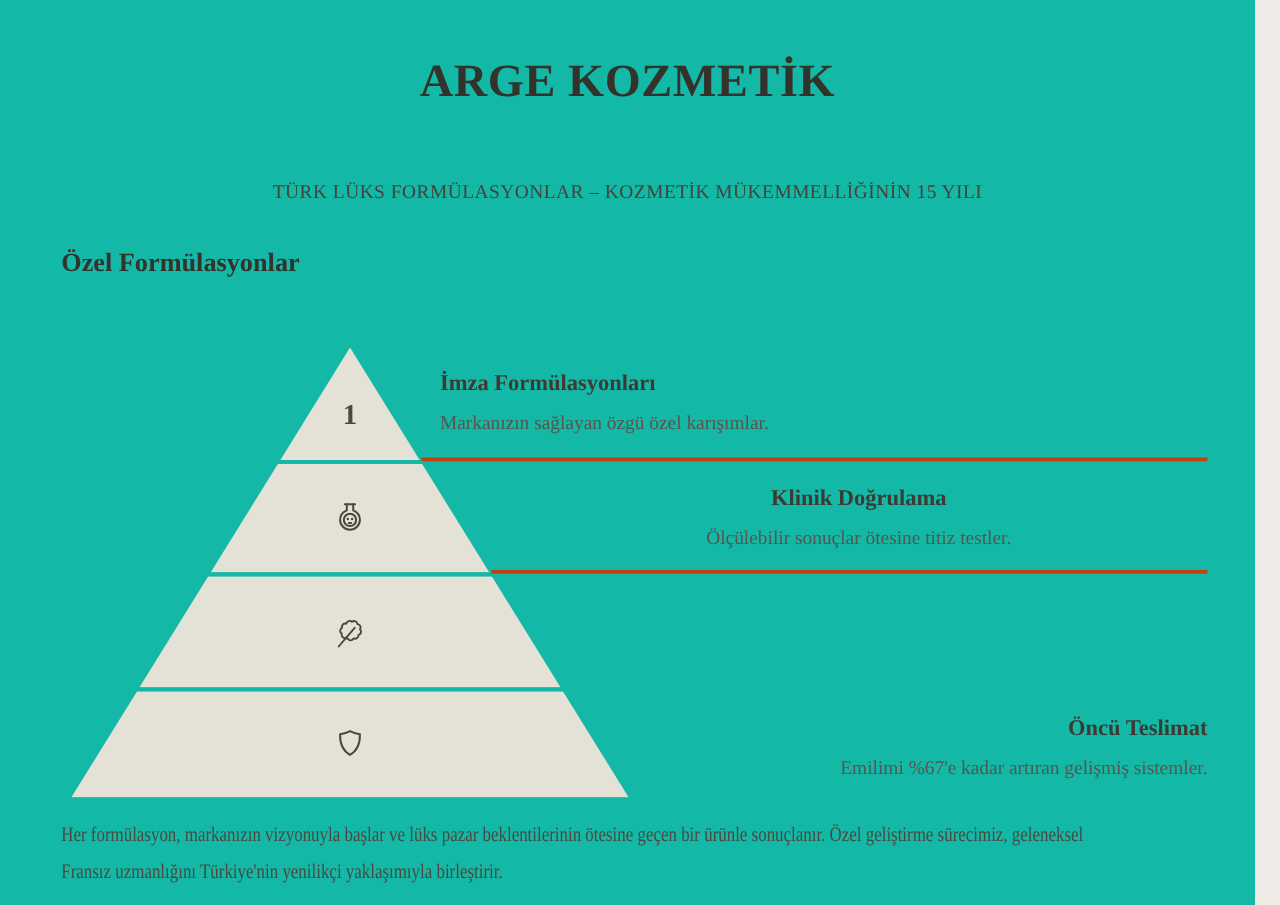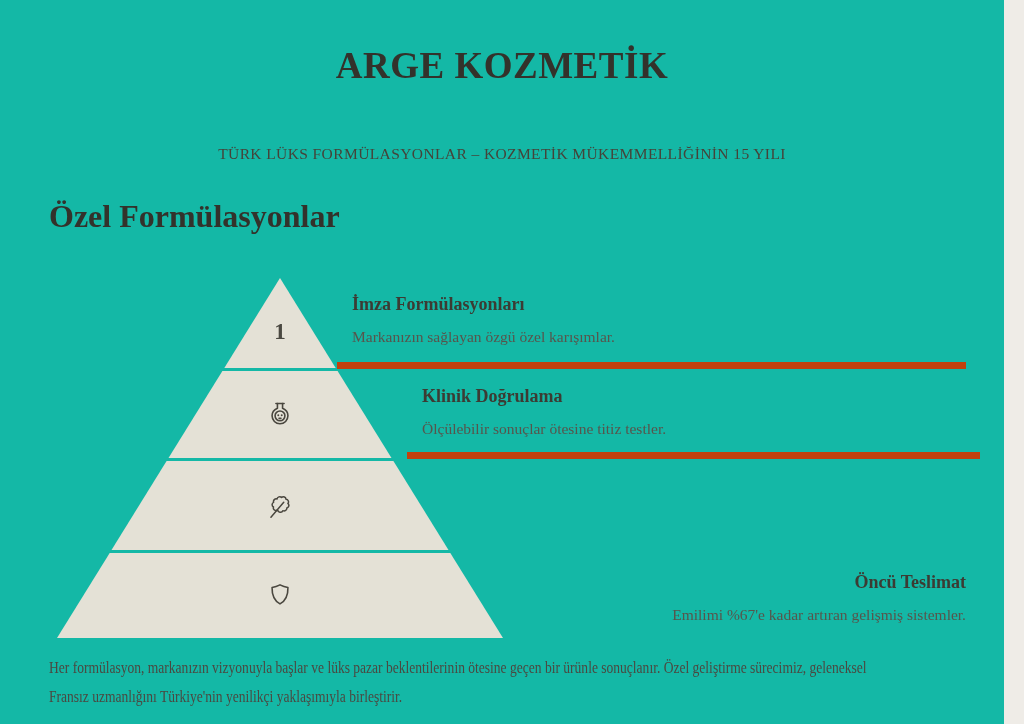--- a/index.html
+++ b/index.html
@@ -30,21 +30,21 @@
     text-align: center;
     font-size: 15.5px;
     font-weight: 400;
     letter-spacing: 0.4px;
     color: #454339;
     margin-top: 31px;
   }
   .section-heading {
     position: absolute;
     top: 198px; left: 49px;
-    font-size: 32px;
+    font-size: 21px;
     font-weight: 700;
     color: #33322b;
   }
 
   
   .pyramid {
     position: absolute;
     left: 57px; top: 278px;
     width: 446px; height: 360px;
   }
@@ -72,21 +72,21 @@
 
   
   .row {
     position: absolute;
     display: flex;
     flex-direction: column;
     justify-content: center;
     gap: 13px;
     padding-left: 15px;
   }
-  .row.ruled { border-bottom: 7px solid #c2410c; }
+  .row.ruled { border-bottom: 3px solid #c2410c; }
   .rtitle {
     font-size: 18px;
     font-weight: 700;
     color: #3c3b33;
   }
   .rdesc {
     font-size: 15.5px;
     font-weight: 400;
     color: #57554c;
   }
@@ -151,21 +151,21 @@
       </span>
     </div>
 
   </div>
 
   <div class="row ruled" style="top:278px; left:337px; width:629px; height:91px;">
     <div class="rtitle">İmza Formülasyonları</div>
     <div class="rdesc">Markanızın sağlayan özgü özel karışımlar.</div>
   </div>
 
-  <div class="row ruled" style="top:372px; left:407px; width:573px; height:87px;">
+  <div class="row ruled" style="top:372px; left:393px; width:573px; height:87px;text-align:center;">
     <div class="rtitle">Klinik Doğrulama</div>
     <div class="rdesc">Ölçülebilir sonuçlar ötesine titiz testler.</div>
   </div>
 
 
   <div class="row" style="top:555px; left:505px; width:461px; height:85px;text-align:right;">
     <div class="rtitle">Öncü Teslimat</div>
     <div class="rdesc">Emilimi %67'e kadar artıran gelişmiş sistemler.</div>
   </div>
 

